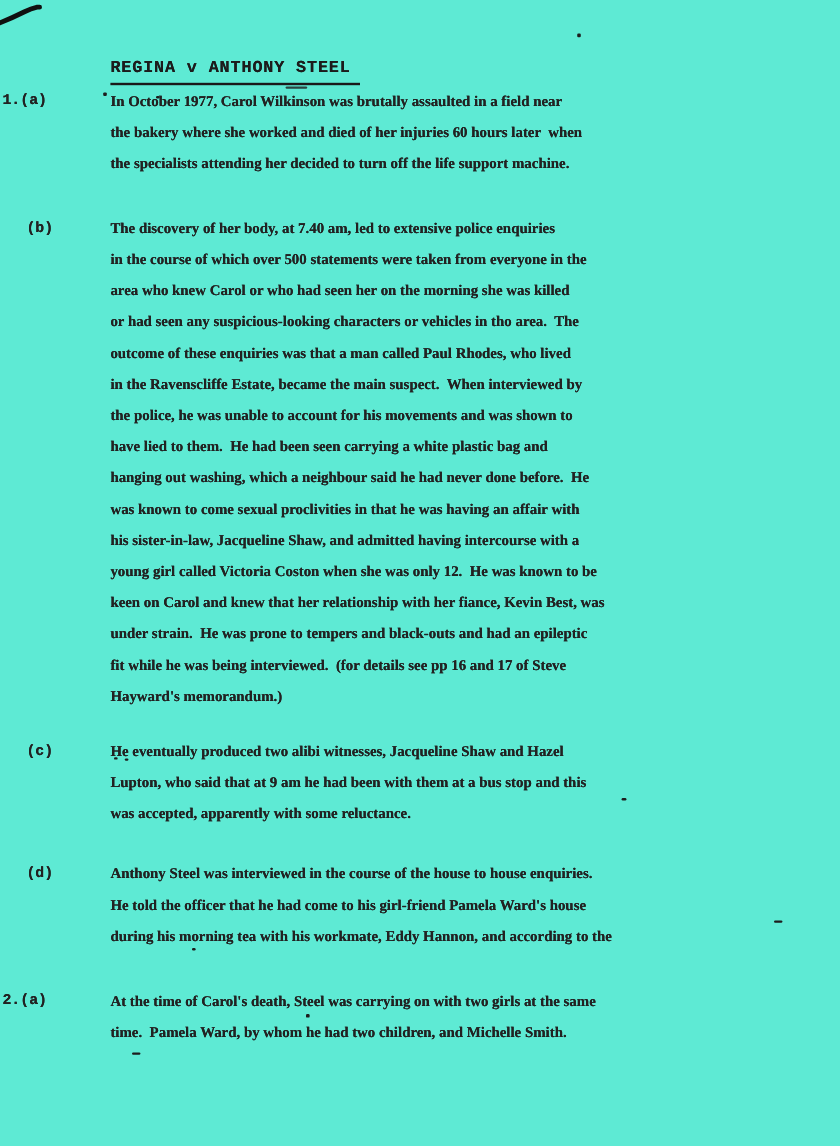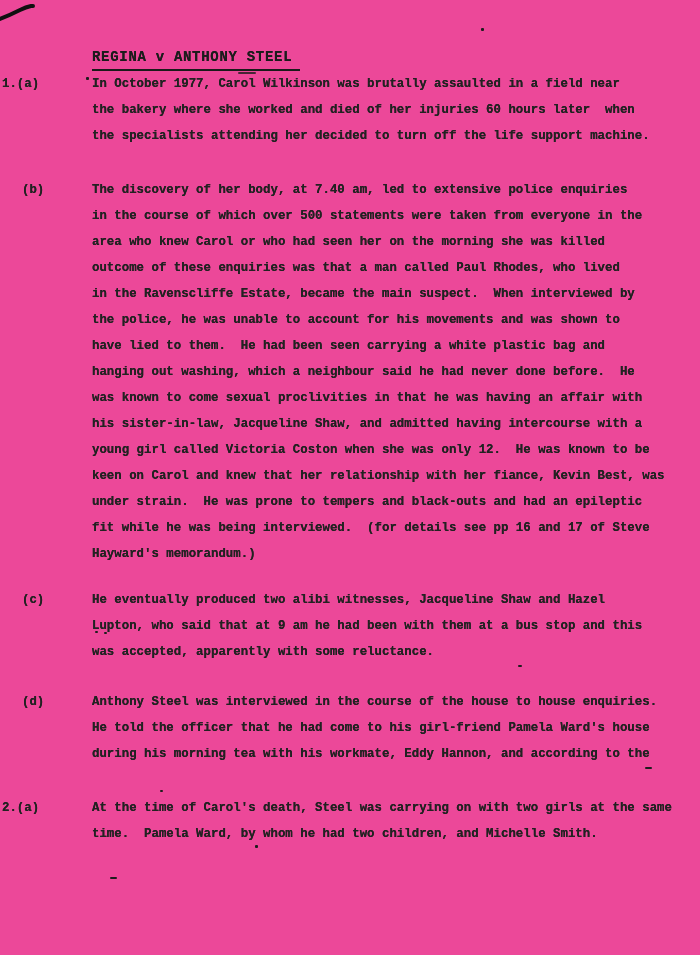--- a/index.html
+++ b/index.html
@@ -4,21 +4,21 @@
 <style>
   html, body {
     margin: 0;
     padding: 0;
     background: #ffffff;
   }
   .page {
     position: relative;
     width: 700px;
     height: 955px;
-    background: #ec4899;
+    background: #5eead4;
     overflow: hidden;
     font-family: "Liberation Mono", "DejaVu Sans Mono", monospace;
     color: #222222;
   }
   .content {
     padding-top: 47px;
   }
   .title-row {
     margin-left: 92px;
     height: 24px;
@@ -53,20 +53,21 @@
     margin-left: 92px;
     width: 588px;
   }
   .body .line {
     height: 26px;
     line-height: 26px;
     font-size: 12.4px;
     font-weight: 600;
     white-space: pre;
     text-shadow: 0 0 0.4px #222;
+    font-family: Liberation Serif, serif;
   }
   .para-1a { }
   .para-b  { margin-top: 28px; }
   .para-c  { margin-top: 20px; }
   .para-d  { margin-top: 24px; }
   .para-2a { margin-top: 28px; }
 
   
   .pen-stroke {
     position: absolute;
@@ -125,20 +126,21 @@
           <div class="line">the specialists attending her decided to turn off the life support machine.</div>
         </div>
     </div>
 
     <div class="para para-letter para-b">
       <span class="label">(b)</span>
       <div class="body">
           <div class="line">The discovery of her body, at 7.40 am, led to extensive police enquiries</div>
           <div class="line">in the course of which over 500 statements were taken from everyone in the</div>
           <div class="line">area who knew Carol or who had seen her on the morning she was killed</div>
+          <div class="line">or had seen any suspicious-looking characters or vehicles in tho area.  The</div>
           <div class="line">outcome of these enquiries was that a man called Paul Rhodes, who lived</div>
           <div class="line">in the Ravenscliffe Estate, became the main suspect.  When interviewed by</div>
           <div class="line">the police, he was unable to account for his movements and was shown to</div>
           <div class="line">have lied to them.  He had been seen carrying a white plastic bag and</div>
           <div class="line">hanging out washing, which a neighbour said he had never done before.  He</div>
           <div class="line">was known to come sexual proclivities in that he was having an affair with</div>
           <div class="line">his sister-in-law, Jacqueline Shaw, and admitted having intercourse with a</div>
           <div class="line">young girl called Victoria Coston when she was only 12.  He was known to be</div>
           <div class="line">keen on Carol and knew that her relationship with her fiance, Kevin Best, was</div>
           <div class="line">under strain.  He was prone to tempers and black-outs and had an epileptic</div>

